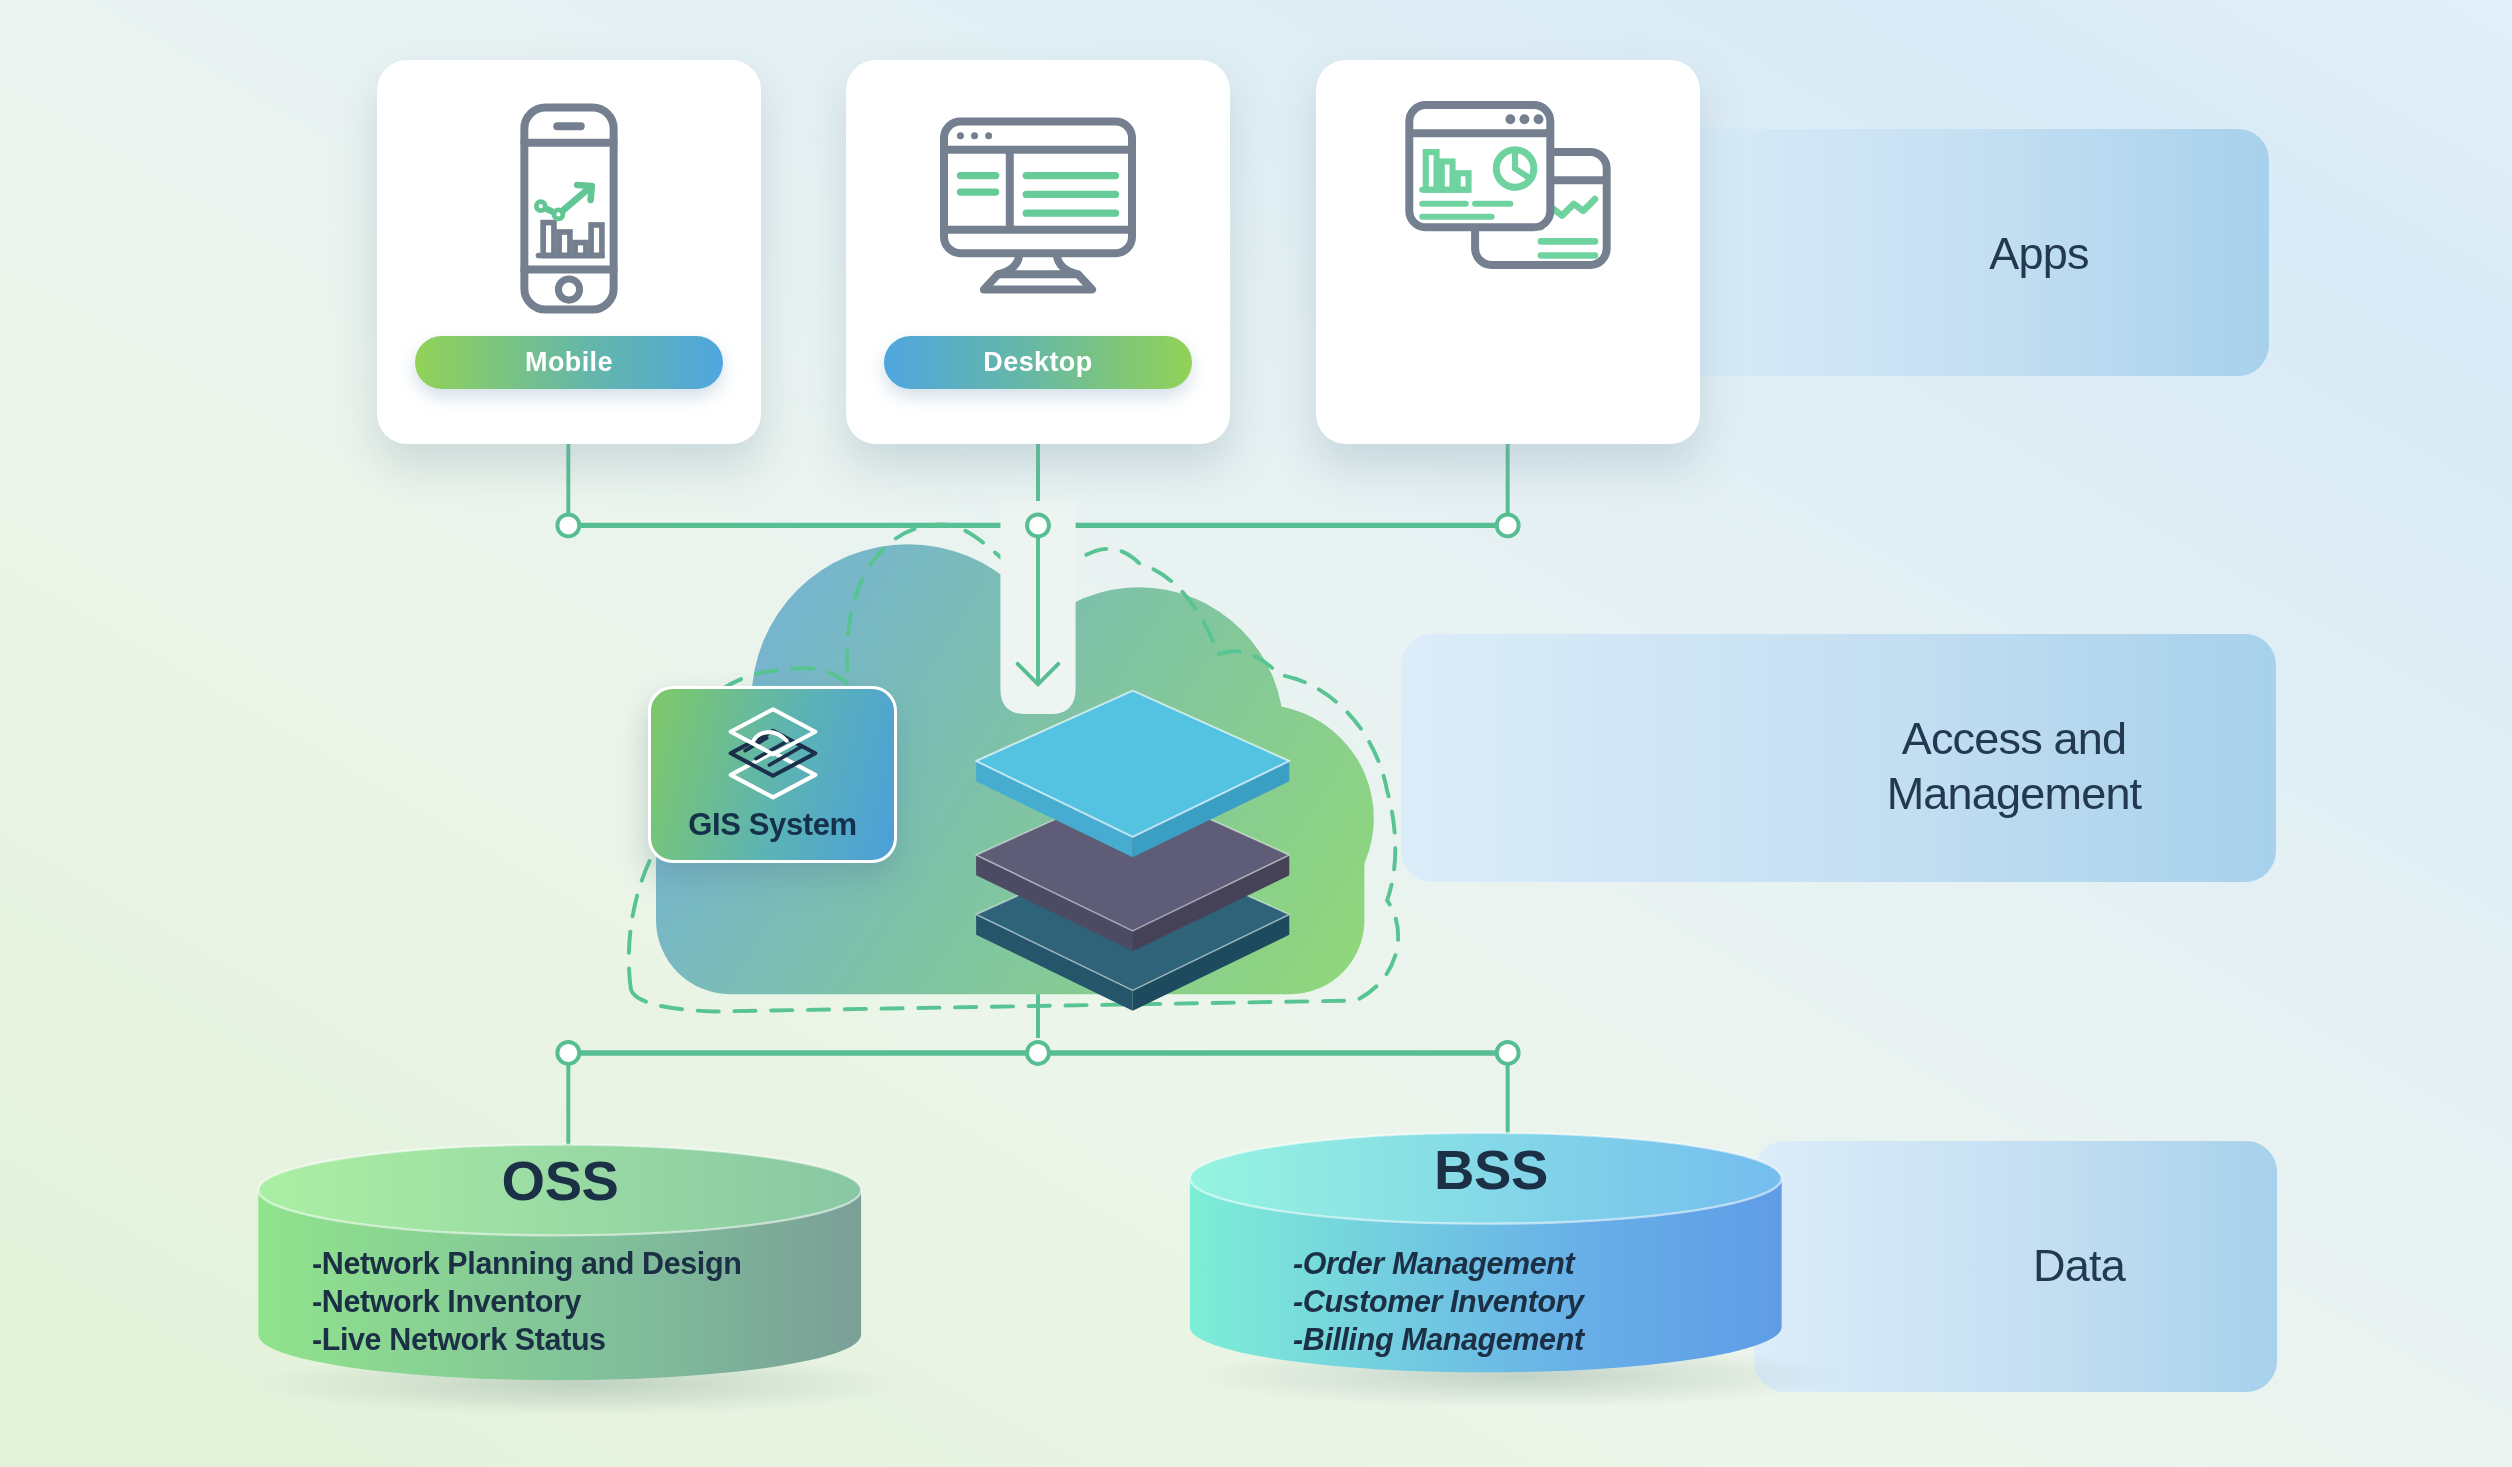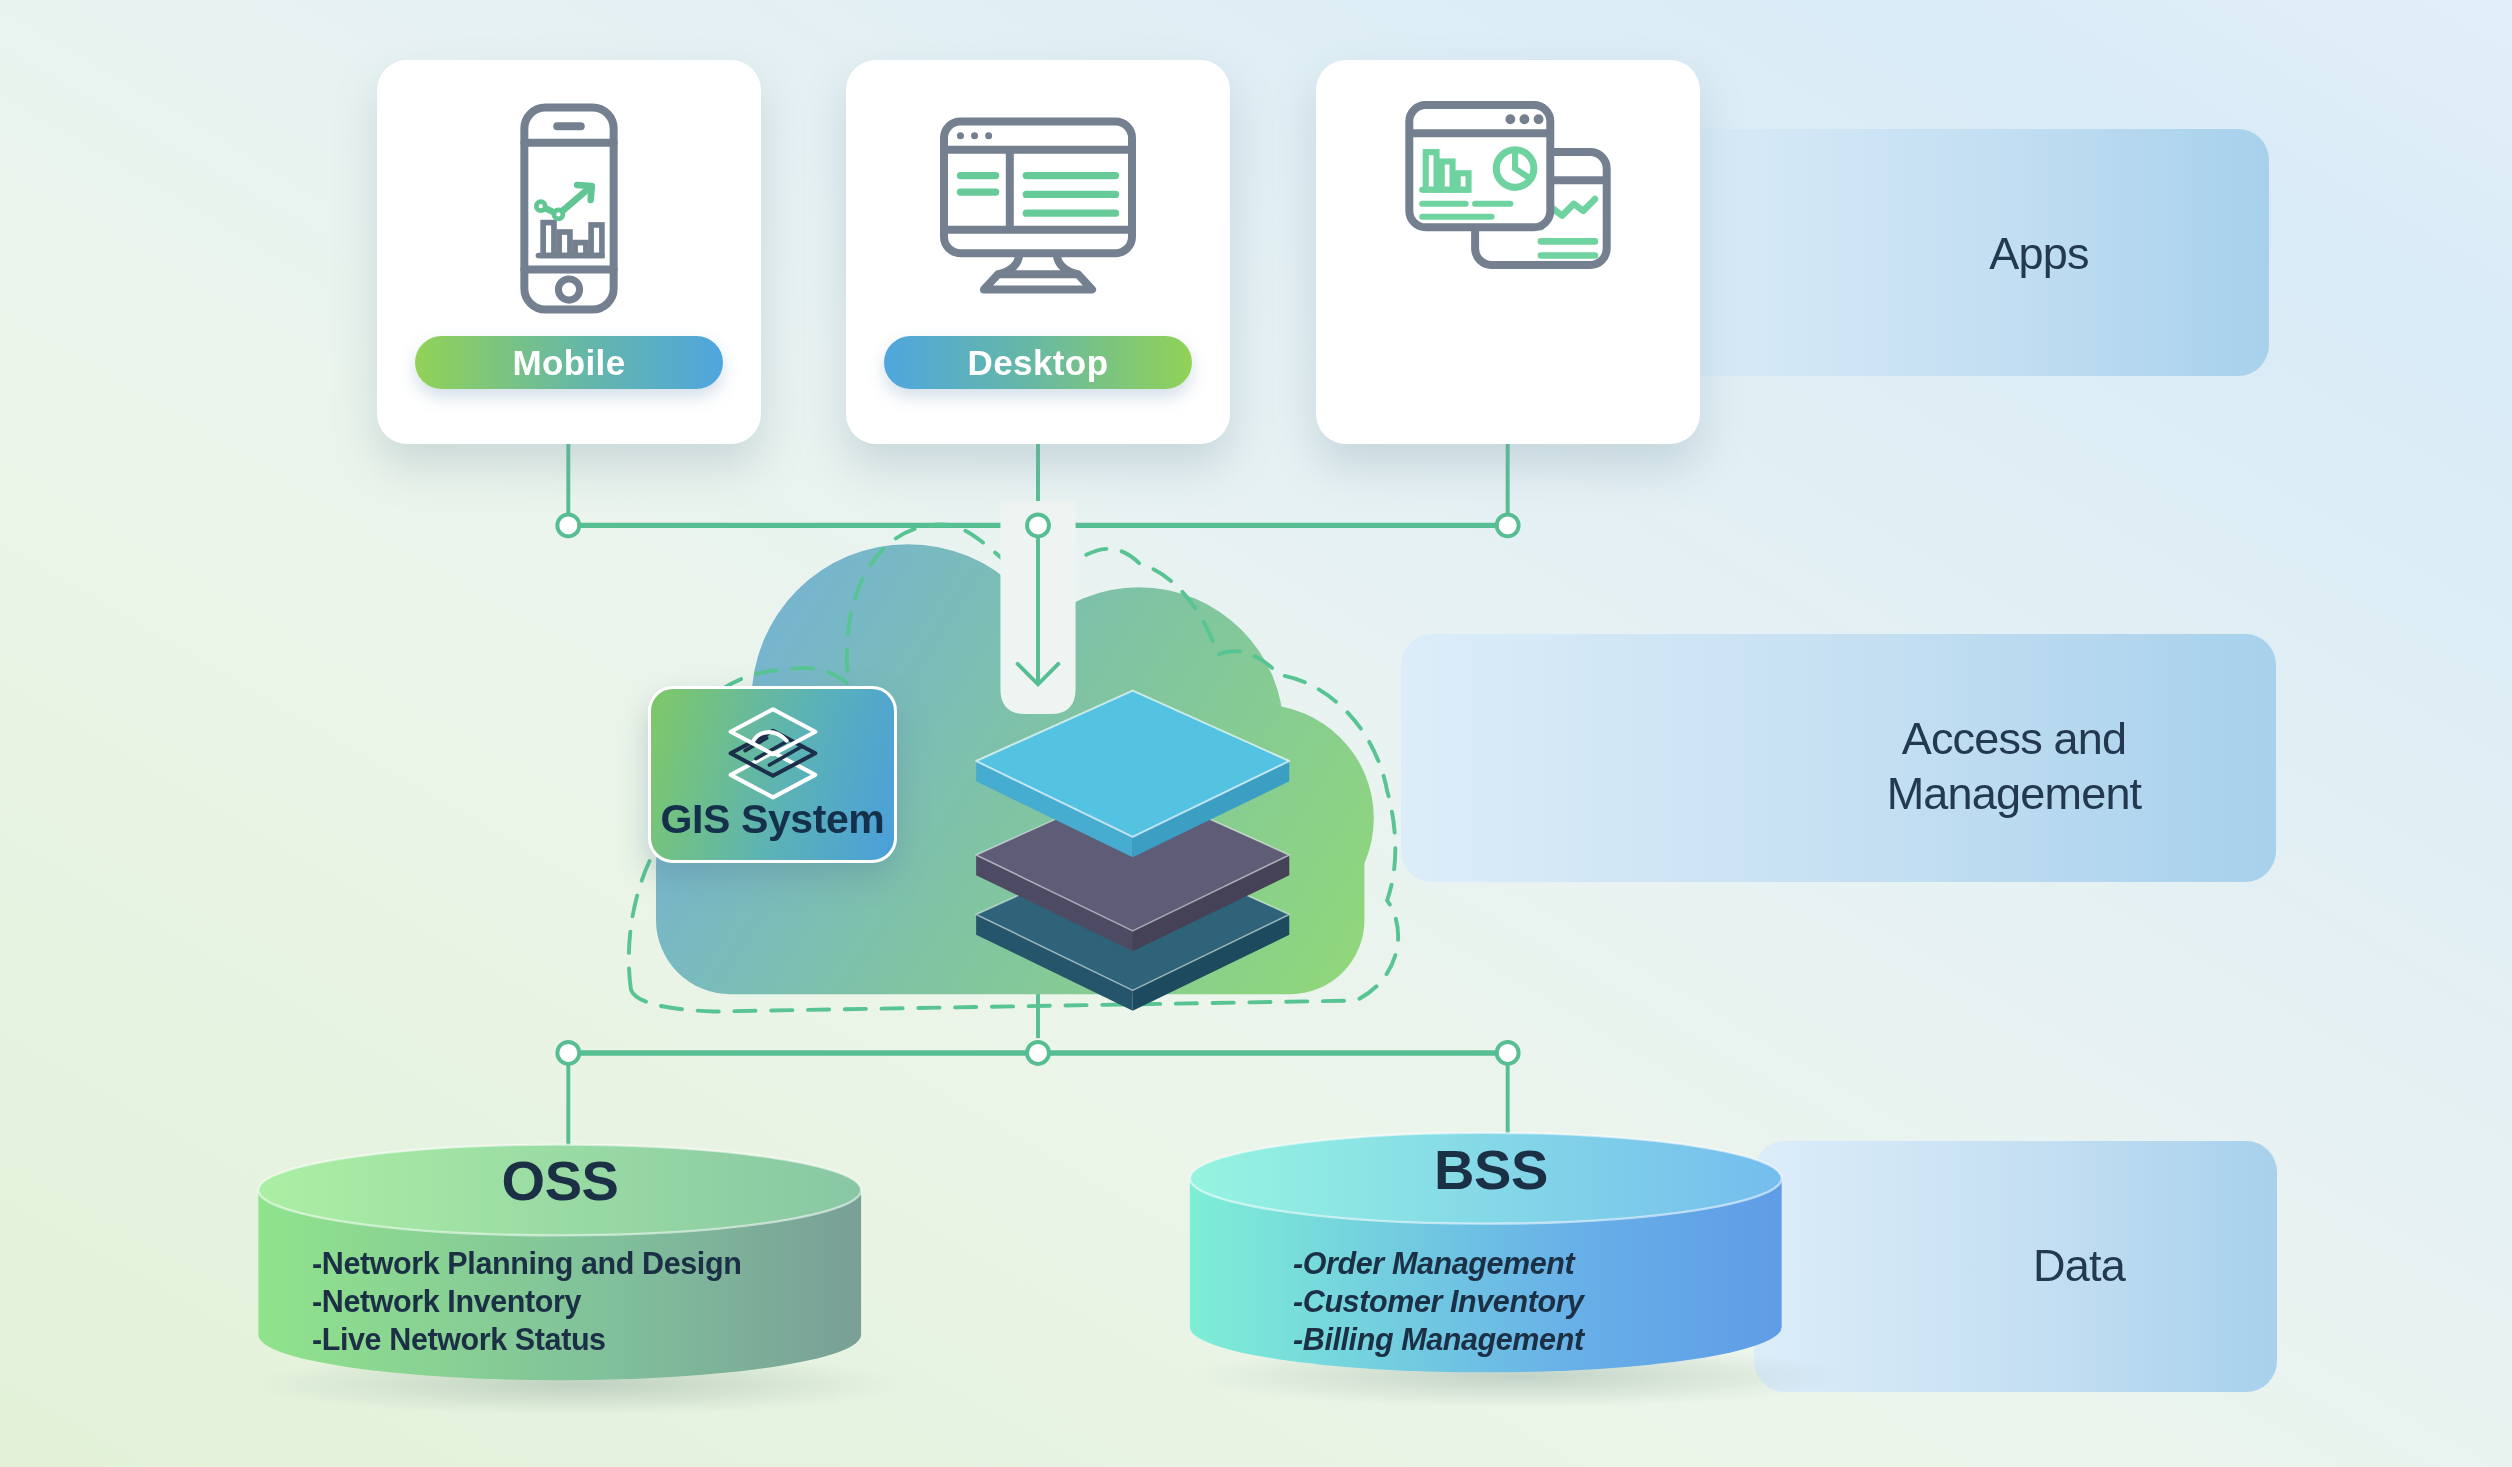--- a/index.html
+++ b/index.html
@@ -29,37 +29,37 @@
   .card{
     position:absolute;top:60px;width:384px;height:384px;background:#ffffff;border-radius:30px;
     box-shadow:0 22px 43px rgba(130,155,170,.30);
   }
   .card-mobile{left:377px;}
   .card-desktop{left:846px;text-align:center;}
   .card-web{left:1316px;}
   .card svg.app-icon{position:absolute;left:50%;top:31px;transform:translateX(-50%);}
   .pill{
     position:absolute;left:38px;right:38px;bottom:55px;height:53px;border-radius:27px;
-    color:#ffffff;font-weight:bold;font-size:35px;display:flex;align-items:center;justify-content:center;
+    color:#ffffff;font-weight:bold;font-size:27px;display:flex;align-items:center;justify-content:center;
     box-shadow:0 7.8px 17px rgba(110,150,180,.30);letter-spacing:0.4px;
   }
   .pill-mobile{background:linear-gradient(90deg,#92d257 0%,#65b7a8 55%,#4fa6de 100%);}
   .pill-desktop{background:linear-gradient(90deg,#4fa6de 0%,#65b7a8 45%,#92d257 100%);}
   .pill-web{background:linear-gradient(90deg,#92d257 0%,#65b7a8 55%,#4fa6de 100%);}
   
   .gis-card{
     position:absolute;left:648px;top:686px;width:249px;height:177px;border-radius:25px;
     border:3.9px solid #ffffff;box-sizing:border-box;
     background:linear-gradient(105deg,#7cc76e 5%,#5cb3b4 55%,#4b9fdb 100%);
     box-shadow:0 14px 30px rgba(90,130,150,.35);
   }
   .gis-card svg{position:absolute;left:50%;top:12.5px;transform:translateX(-50%);}
   .gis-label{
     position:absolute;left:0;right:0;bottom:17px;text-align:center;
-    color:#14304a;font-weight:bold;font-size:41px;letter-spacing:-0.4px;
+    color:#14304a;font-weight:bold;font-size:31px;letter-spacing:-0.4px;
   }
   
   .cyl-title{
     position:absolute;transform:translate(-50%,-50%);color:#1b2f45;
     font-weight:bold;font-size:56px;letter-spacing:-0.4px;
   }
   .oss-title{left:560px;top:1180px;}
   .bss-title{left:1491px;top:1169px;}
   .cyl-list{position:absolute;color:#1b2f45;font-weight:bold;font-size:30.5px;line-height:38px;letter-spacing:-0.4px;white-space:nowrap;}
   .oss-list{left:312px;top:1244px;}

